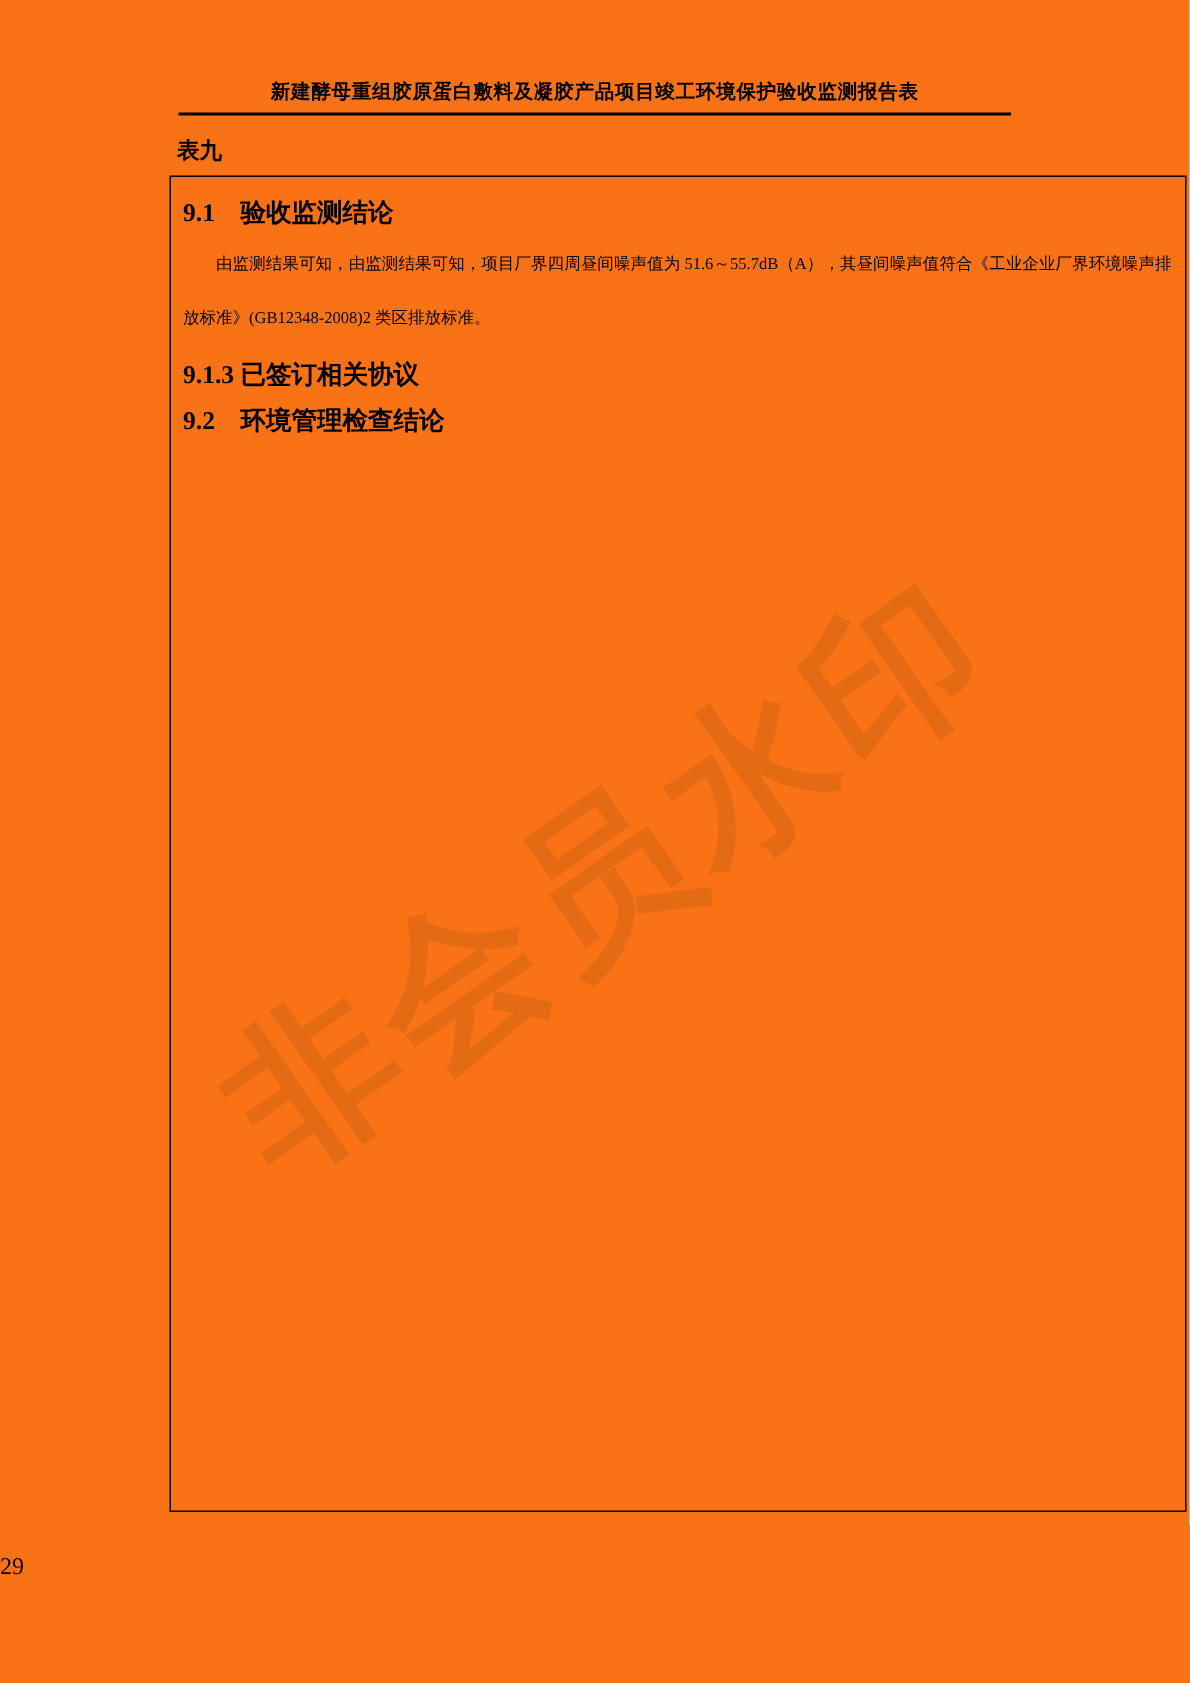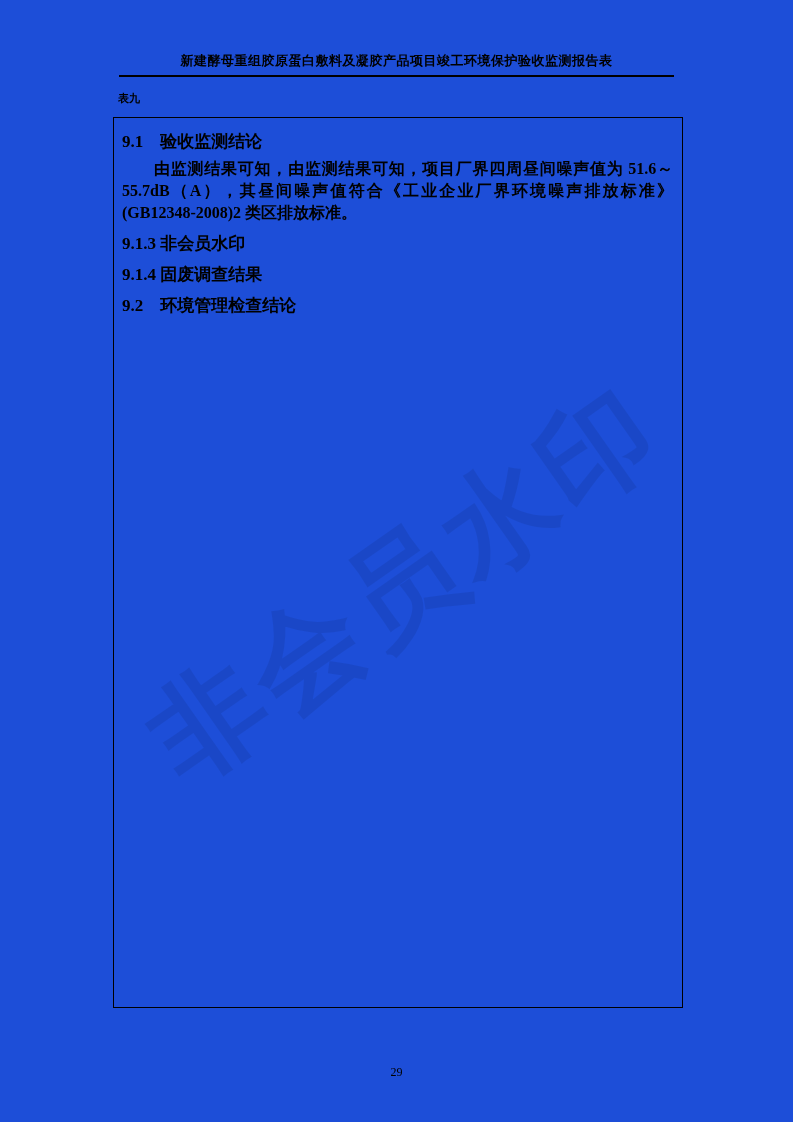--- a/index.html
+++ b/index.html
@@ -2,112 +2,109 @@
 <html><head>
 <meta charset="utf-8">
 <style>
   * { margin: 0; padding: 0; box-sizing: border-box; }
   html, body { background: #ffffff; }
   .page {
     position: relative;
     width: 793px;
     height: 1122px;
     margin: 0 auto;
-    background: #1d4ed8;
+    background: #f97316;
     color: #000000;
     font-family: "Liberation Serif", "DejaVu Serif", serif;
     overflow: hidden;
   }
   .doc-header {
     position: absolute;
     top: 52px;
     left: 119px;
     width: 555px;
     text-align: center;
     font-size: 13px;
     font-weight: bold;
     letter-spacing: 0.5px;
     border-bottom: 2px solid #000000;
     padding-bottom: 5px;
   }
   .table-label {
     position: absolute;
     top: 91px;
     left: 118px;
-    font-size: 11px;
+    font-size: 15px;
     font-weight: bold;
   }
   .content-table {
     position: absolute;
     top: 117px;
     left: 113px;
-    width: 570px;
+    width: 678px;
     min-height: 891px;
     border: 1.5px solid #000000;
     padding: 4px 9px 6px 8px;
     background: transparent;
   }
   .sections { position: relative; z-index: 1; }
   .h1, .h2 {
     font-size: 17px;
     font-weight: bold;
     line-height: 22px;
     margin: 9px 0 5px 0;
     white-space: pre-wrap;
   }
   .p {
-    font-size: 16px;
-    line-height: 22px;
+    font-size: 11px;
+    line-height: 36px;
     text-align: justify;
     text-justify: inter-ideograph;
     text-indent: 2em;
-    font-weight: bold;
   }
   .watermark {
     position: absolute;
     left: 405px;
     top: 585px;
     transform: translate(-50%, -50%) rotate(-35deg);
     font-size: 112px;
     font-weight: bold;
     letter-spacing: 6px;
     color: rgba(0, 0, 0, 0.08);
     white-space: nowrap;
     z-index: 0;
     pointer-events: none;
     font-family: "Liberation Sans", "DejaVu Sans", sans-serif;
   }
   .footer {
     position: absolute;
     top: 1036px;
     left: 0;
     width: 100%;
-    text-align: center;
-    font-size: 12px;
-    margin-top: 29px;
+    text-align: left;
+    font-size: 16px;
   }
 </style>
 </head>
 <body>
 
 <div class="page">
 
   <div class="doc-header">
     <span>新建酵母重组胶原蛋白敷料及凝胶产品项目竣工环境保护验收监测报告表</span>
   </div>
 
   <div class="table-label">表九</div>
 
   <div class="watermark">非会员水印</div>
 
   <div class="content-table">
     <div class="sections">
         <div class="h1">9.1　验收监测结论</div>
         <div class="p">由监测结果可知，由监测结果可知，项目厂界四周昼间噪声值为 51.6～55.7dB（A），其昼间噪声值符合《工业企业厂界环境噪声排放标准》(GB12348-2008)2 类区排放标准。</div>
-        <div class="h2">9.1.3 非会员水印</div>
-        <div class="h2">9.1.4 固废调查结果</div>
+        <div class="h2">9.1.3 已签订相关协议</div>
         <div class="h1">9.2　环境管理检查结论</div>
       </div>
   </div>
 
   <div class="footer">29</div>
 
 </div>
 
 </body></html>

